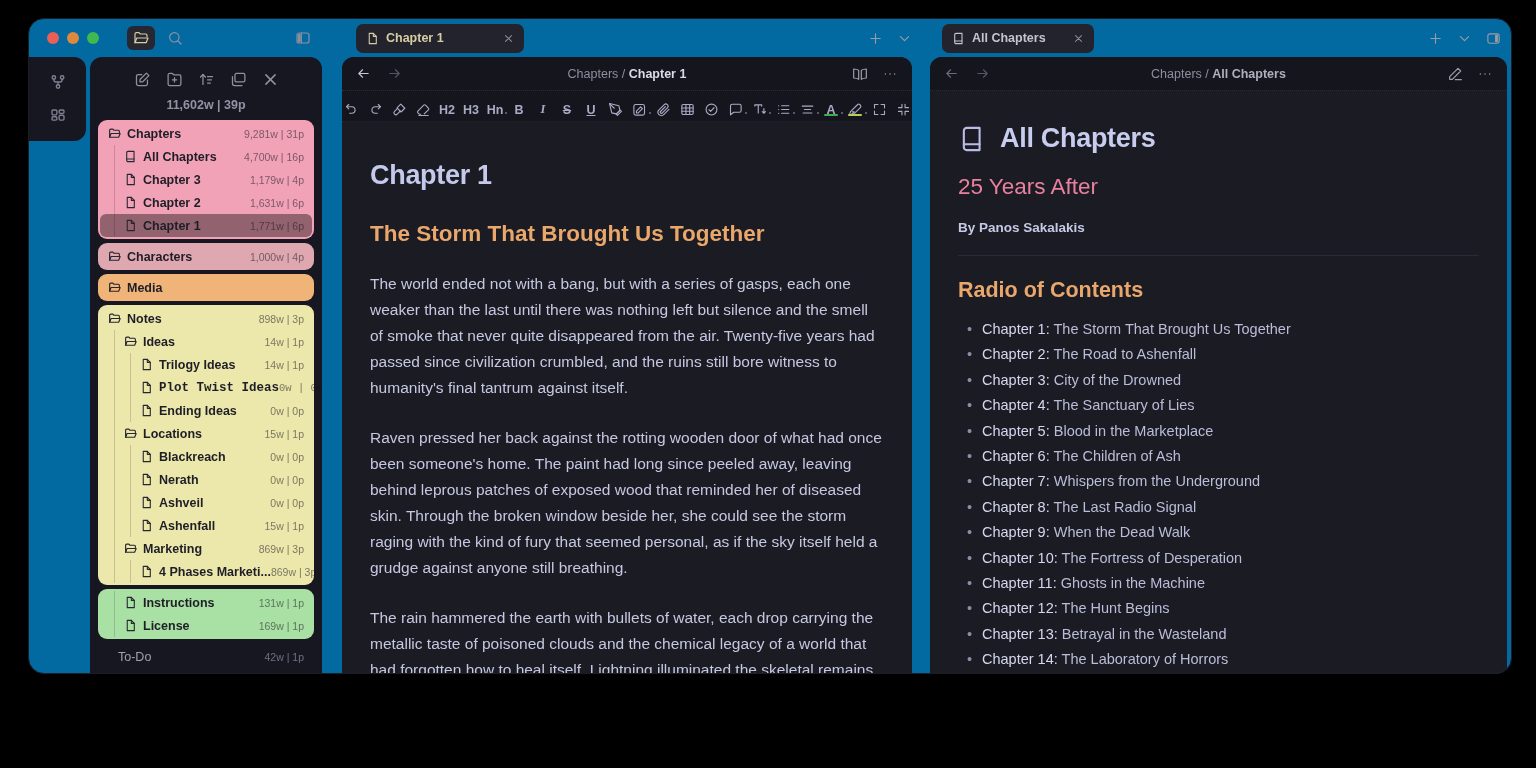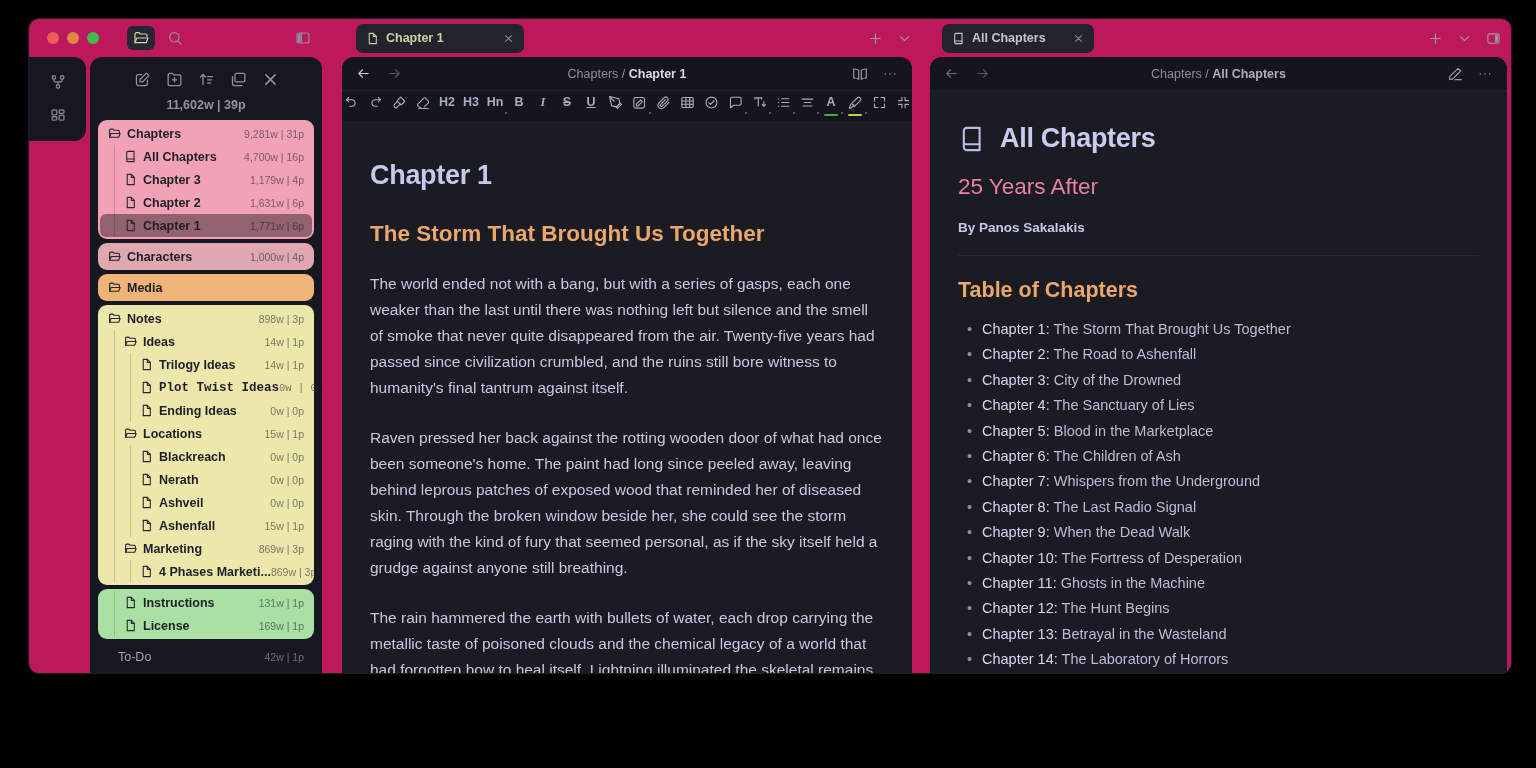--- a/index.html
+++ b/index.html
@@ -1,19 +1,19 @@
 <!DOCTYPE html>
 <html><head>
 <meta charset="utf-8">
 <style>
   * { margin:0; padding:0; box-sizing:border-box; }
   html,body { width:1536px; height:768px; background:#000; overflow:hidden;
     font-family:"Liberation Sans","DejaVu Sans",sans-serif; }
   .window { position:absolute; left:28px; top:18px; width:1484px; height:656px;
-    background:#be185d; border-radius:11px; border:1px solid #1d1d26; overflow:hidden; }
+    background:#0369a1; border-radius:16px; border:1px solid #1d1d26; overflow:hidden; }
 
   
   .titlebar { display:flex; height:38px; align-items:center; }
   .tb-left { width:293px; display:flex; align-items:center; flex:none; padding-left:18px; }
   .traffic { display:flex; gap:8px; }
   .tl { width:12px; height:12px; border-radius:50%; }
   .tl.red{background:#ec5f57;} .tl.yel{background:#e0883d;} .tl.grn{background:#3fb950;}
   .tb-views { display:flex; gap:6px; margin-left:28px; }
   .tb-btn { width:28px; height:24px; border:none; background:transparent; color:#8f90a0;
     border-radius:6px; display:flex; align-items:center; justify-content:center; cursor:pointer; }
@@ -87,21 +87,21 @@
     color:#8d8e9e; pointer-events:none; }
   .phead .crumb .cur { color:#dadbe6; font-weight:600; }
   .phead .crumb .cur.dim { color:#aeafbc; }
   .phead .hacts { margin-left:auto; display:flex; gap:14px; color:#9b9ca8; }
   .phead .hacts button { background:none; border:none; color:#9b9ca8; display:flex; cursor:pointer; }
   .phead .hacts svg { width:16px; height:16px; }
 
   
   .fmtbar { height:31px; flex:none; display:flex; align-items:center; justify-content:center;
     gap:4px; border-bottom:1px dotted #262631; background:#15151e; color:#a8abc4; }
-  .fi { position:relative; display:flex; align-items:flex-start; justify-content:center;
+  .fi { position:relative; display:flex; align-items:flex-end; justify-content:center;
     min-width:20px; height:22px; background:none; border:none; color:#a8abc4; cursor:pointer; padding:0 1px; }
   .fi svg { width:15px; height:15px; }
   .fi .ftxt { font-size:12.5px; font-weight:700; }
   .fi .ftxt.italic { font-style:italic; font-family:"Liberation Serif",serif; }
   .fi .ftxt.strike { text-decoration:line-through; }
   .fi .ftxt.under { text-decoration:underline; }
   .fi .ubar { position:absolute; left:3px; right:3px; bottom:1px; height:2.5px; border-radius:1px; }
   .fi .ddot { position:absolute; right:-2px; bottom:3px; width:2.5px; height:2.5px;
     border-radius:50%; background:#6e7082; }
 
@@ -828,21 +828,21 @@
               <svg viewBox="0 0 24 24" fill="none" stroke="currentColor" stroke-width="1.8" stroke-linecap="round" stroke-linejoin="round">
                 <path d="M18.5 2.5v19H7.5a2.5 2.5 0 0 1-2.5-2.5V5a2.5 2.5 0 0 1 2.5-2.5h11Z"></path>
                 <path d="M5 16.5h13.5"></path>
               </svg>
             </span>
           <span>All Chapters</span>
         </h1>
         <div class="sub">25 Years After</div>
         <div class="byline">By Panos Sakalakis</div>
         <div class="divider"></div>
-        <div class="toch">Table of Chapters</div>
+        <div class="toch">Radio of Contents</div>
         <ul class="toc" id="toc">
             <li><b>Chapter 1:</b> The Storm That Brought Us Together</li>
             <li><b>Chapter 2:</b> The Road to Ashenfall</li>
             <li><b>Chapter 3:</b> City of the Drowned</li>
             <li><b>Chapter 4:</b> The Sanctuary of Lies</li>
             <li><b>Chapter 5:</b> Blood in the Marketplace</li>
             <li><b>Chapter 6:</b> The Children of Ash</li>
             <li><b>Chapter 7:</b> Whispers from the Underground</li>
             <li><b>Chapter 8:</b> The Last Radio Signal</li>
             <li><b>Chapter 9:</b> When the Dead Walk</li>

